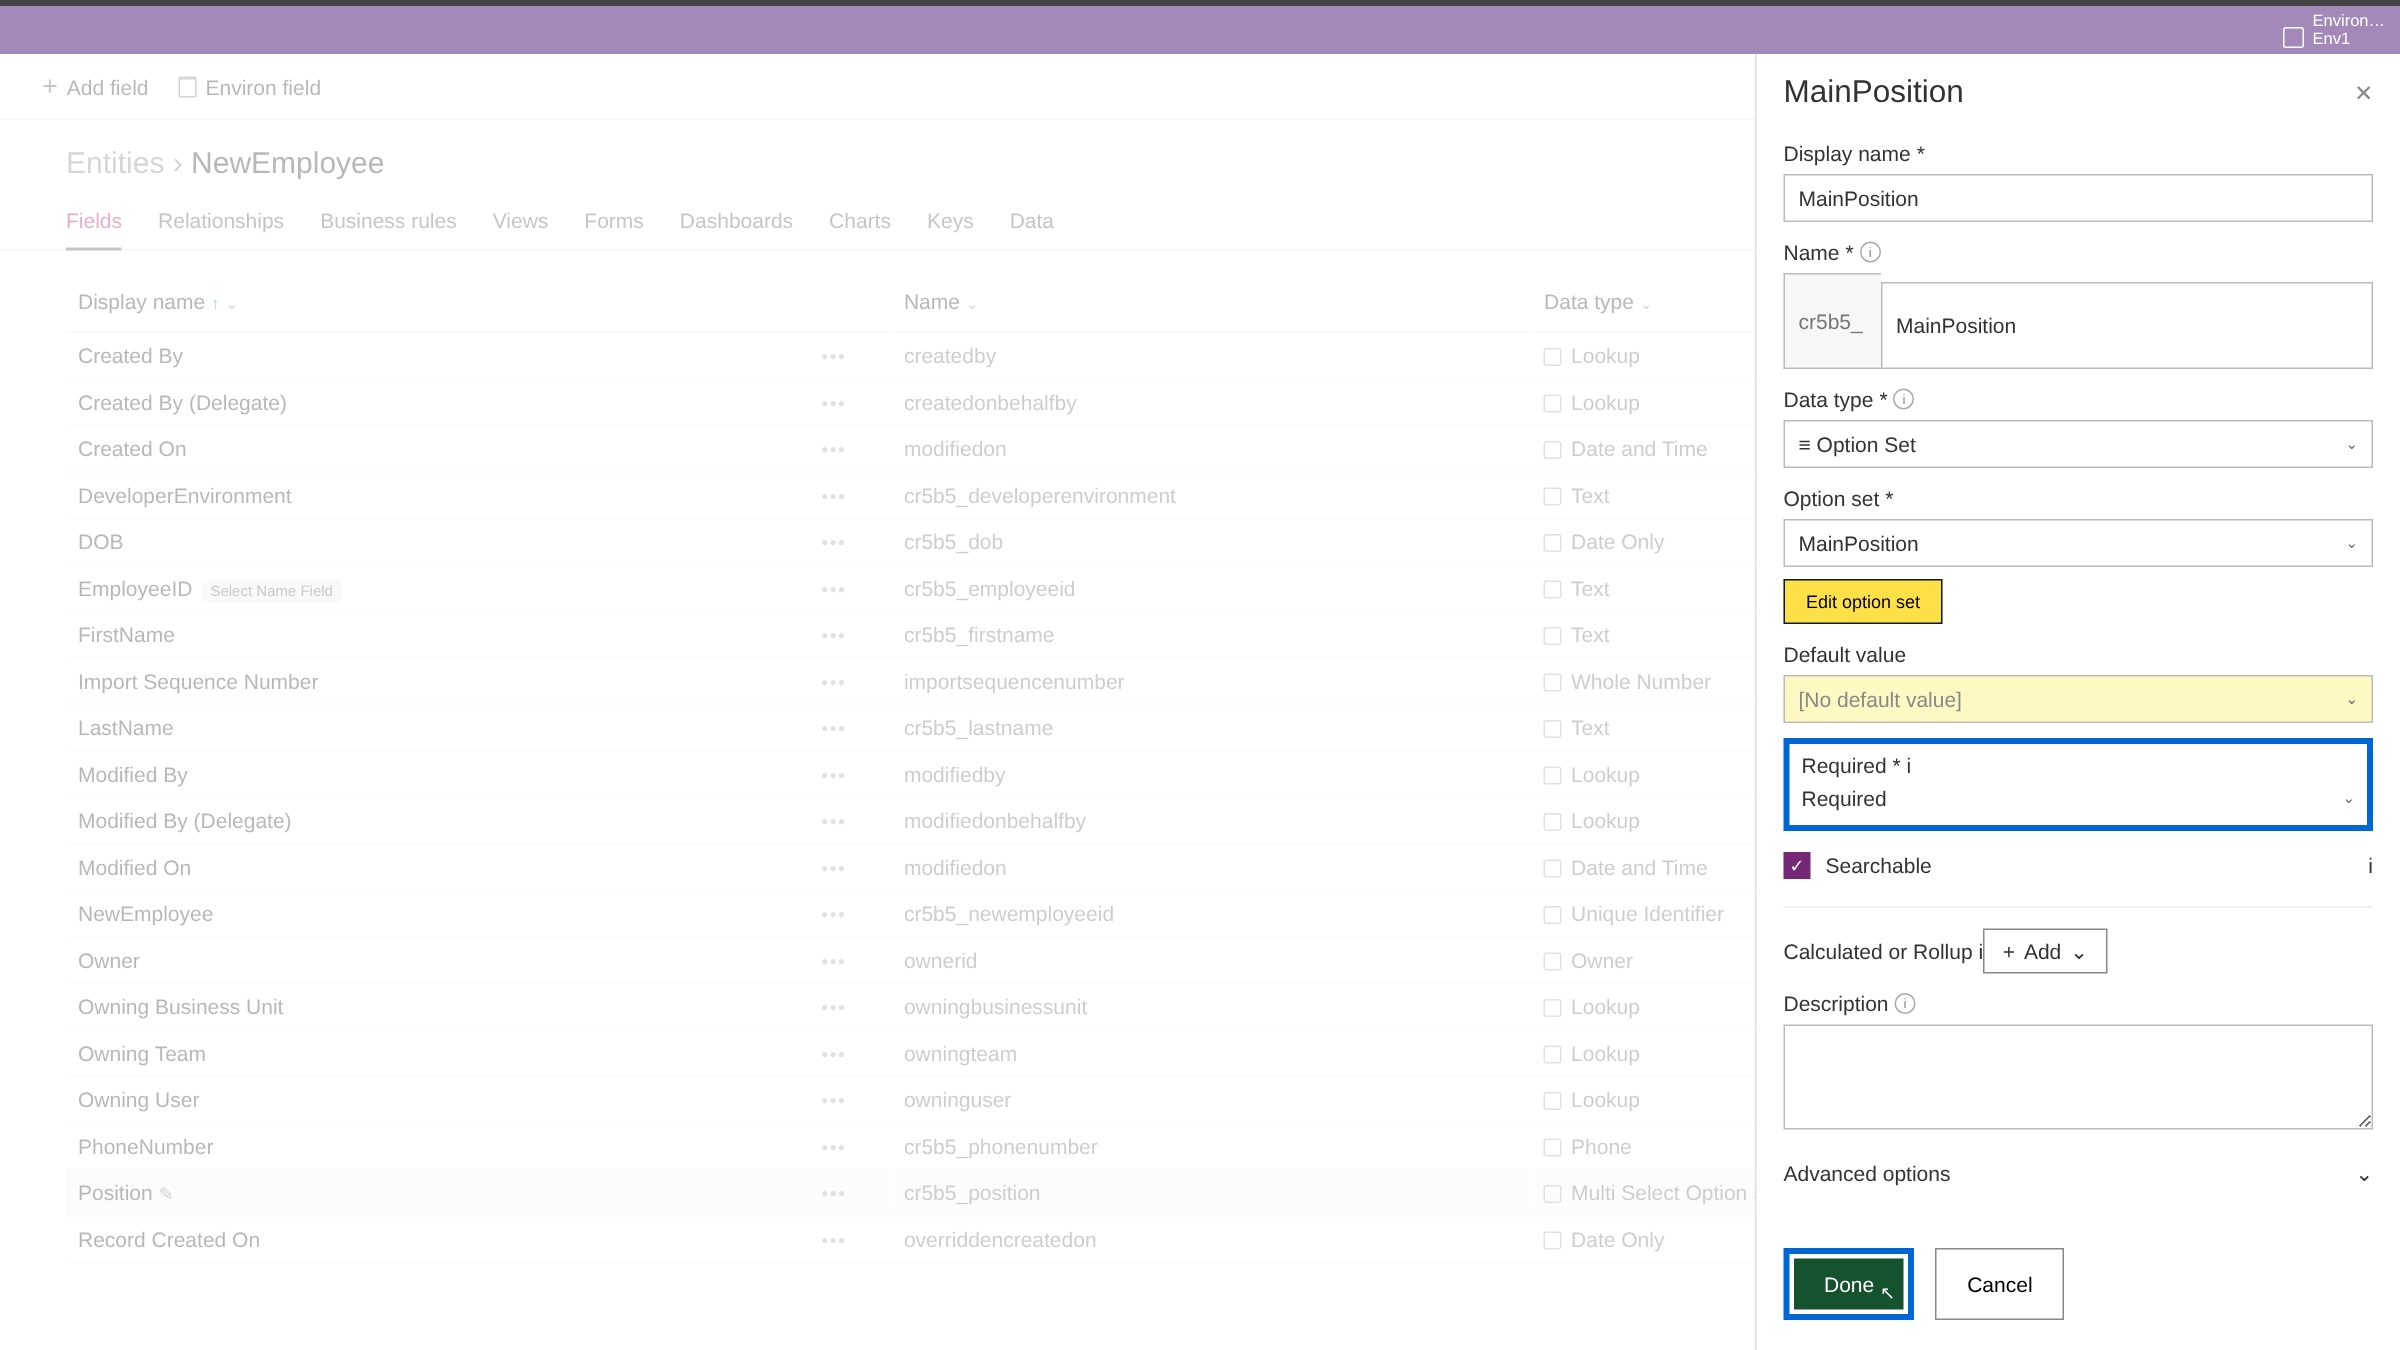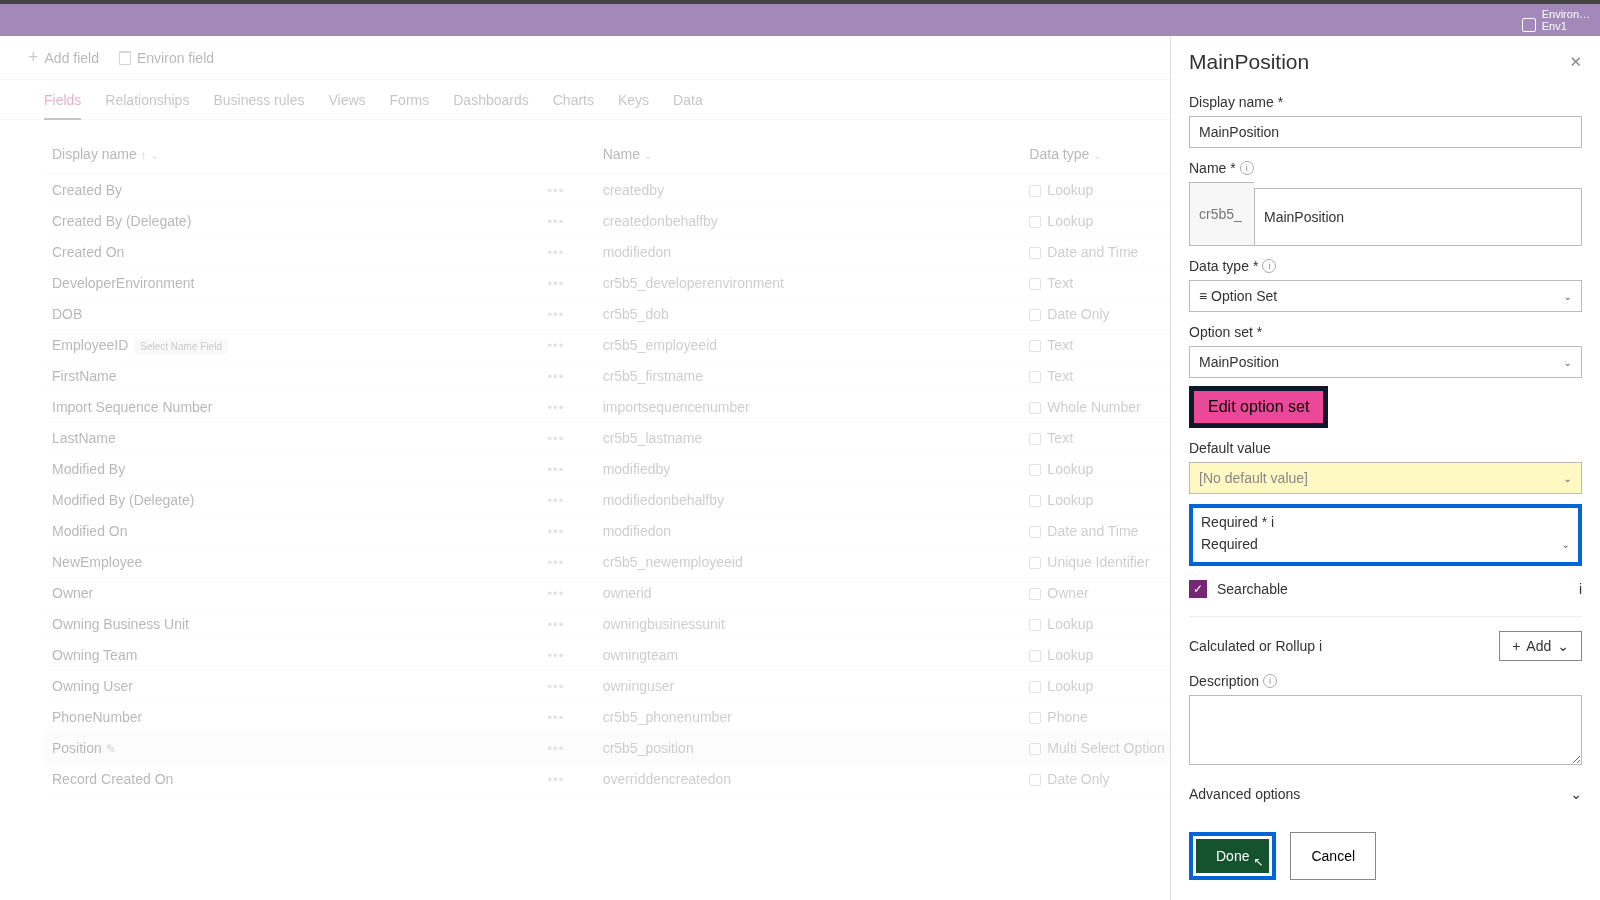--- a/index.html
+++ b/index.html
@@ -49,26 +49,26 @@
 .fld { margin-top: 12px; }
 .fld label { font-size: 14px; color: #323232; display: flex; align-items: center; gap: 4px; }
 .fld .req { color: #323232; }
 .fld .info { width: 14px; height: 14px; border: 1px solid #aaa; border-radius: 50%; display: inline-flex; align-items: center; justify-content: center; font-size: 9px; color: #888; }
 .fld input[type=text], .fld .sel, .fld textarea { width: 100%; border: 1px solid #bbb; padding: 7px 9px; font-size: 14px; margin-top: 6px; color: #323232; background: #fff; }
 .name-row { display: flex; margin-top: 6px; }
 .name-prefix { border: 1px solid #bbb; padding: 23px 9px; background: #f7f7f7; color: #777; font-size: 14px; border-right: none; width: 65px; }
 .name-row input { flex: 1; border: 1px solid #bbb; padding: 7px 9px; font-size: 14px; }
 .sel { display: flex; justify-content: space-between; align-items: center; cursor: pointer; }
 .sel .chev-d { color: #666; font-size: 10px; }
-.btn-outline { border: 5px solid #0f172a; background: #ec4899; padding: 7px 14px; font-size: 16px; cursor: pointer; margin-top: 8px; }
+.btn-outline { border: 1px solid #0f172a; background: #fde047; padding: 7px 14px; font-size: 12px; cursor: pointer; margin-top: 8px; }
 .highlight-box { border: 4px solid #0066d6; padding: 6px 8px 10px; margin-top: 10px; }
 .chk-row { display: flex; align-items: center; gap: 10px; margin-top: 14px; }
 .chk { width: 18px; height: 18px; background: #742774; display: flex; align-items: center; justify-content: center; color: #fff; font-size: 12px; }
 .divider { border-top: 1px solid #eee; margin-top: 18px; padding-top: 14px; }
-.rollup-row { display: flex; justify-content: space-between; align-items: center; }
+.rollup-row { display: flex; justify-content: flex-start; align-items: center; }
 .add-btn { border: 1px solid #888; padding: 6px 12px; font-size: 14px; display: flex; align-items: center; gap: 6px; cursor: pointer; }
 textarea { height: 70px; resize: vertical; }
 .adv-row { display: flex; justify-content: space-between; align-items: center; margin-top: 18px; cursor: pointer; }
 
 .sp-foot { padding: 12px 18px 20px; display: flex; gap: 14px; }
 .done-wrap { border: 4px solid #0066d6; padding: 3px; display: inline-block; }
 .btn-primary { background: #14532d; color: #fff; border: none; padding: 9px 20px; font-size: 14px; cursor: pointer; position: relative; }
 .btn-secondary { background: #fff; border: 1px solid #888; padding: 9px 20px; font-size: 14px; cursor: pointer; }
 .cursor { position: absolute; right: 6px; bottom: 4px; font-size: 12px; color: #fff; }
 .sel.disabled { background: #fef9c3; color: #888; }
@@ -92,20 +92,25 @@
     <div class="toolbar-btn">
       <span class="plus">+</span>
       <span>Add field</span>
     </div>
     <div class="toolbar-btn">
       <span class="trash"></span>
       <span>Environ field</span>
     </div>
   </div>
 
+  <div class="crumbs">
+    <span>Entities</span>
+    <span> › </span>
+    <span class="current">NewEmployee</span>
+  </div>
 
   <div class="tabs" id="tabs">
       <div class="tab active">Fields</div>
       <div class="tab">Relationships</div>
       <div class="tab">Business rules</div>
       <div class="tab">Views</div>
       <div class="tab">Forms</div>
       <div class="tab">Dashboards</div>
       <div class="tab">Charts</div>
       <div class="tab">Keys</div>

